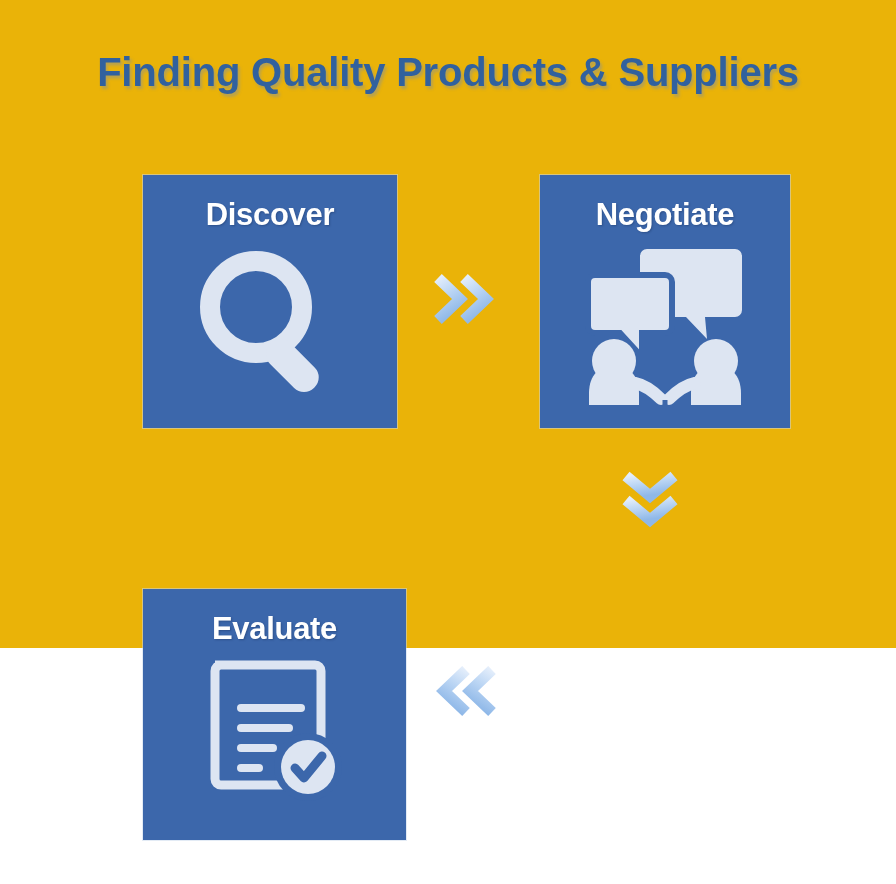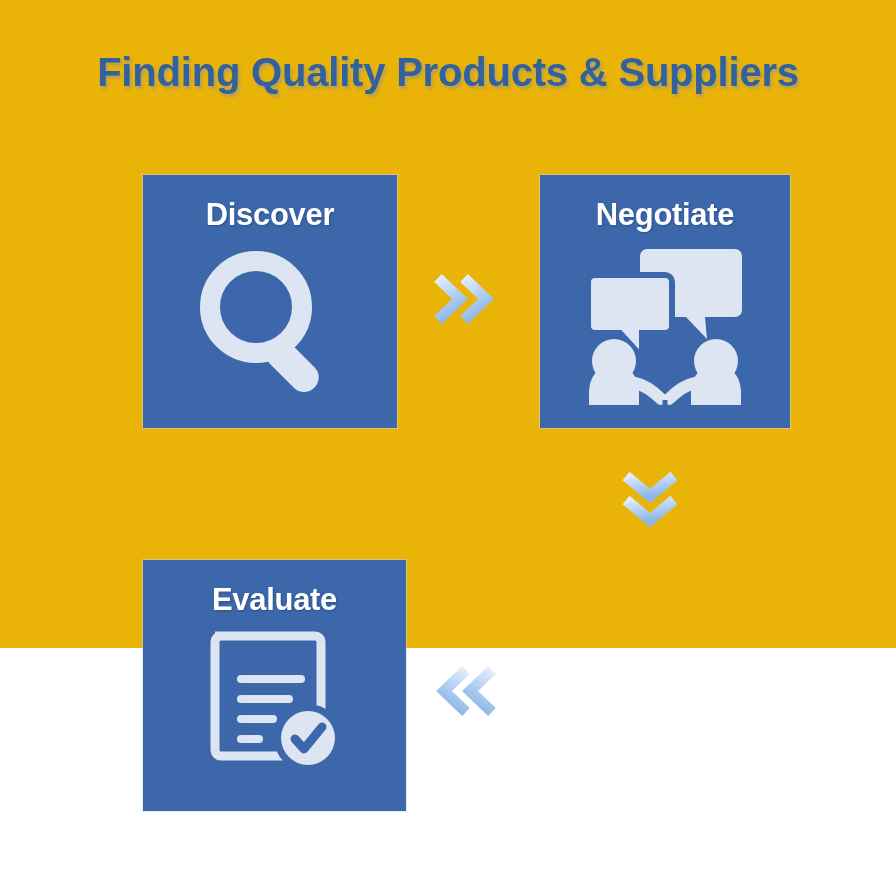--- a/index.html
+++ b/index.html
@@ -59,21 +59,21 @@
   }
   .card-icon {
     position: absolute;
     left: 50%;
     transform: translateX(-50%);
     top: 68px;
   }
 
   #card-discover  { left: 143px; top: 175px; width: 254px; height: 253px; }
   #card-negotiate { left: 524px; top: 175px; width: 250px; height: 253px; margin-left: 16px; }
-  #card-evaluate  { left: 143px; top: 560px; width: 263px; height: 251px; }
+  #card-evaluate  { left: 143px; top: 589px; width: 263px; height: 251px; }
   #card-select    { left: 525px; top: 561px; width: 265px; height: 251px; }
 
   
   .connector {
     position: absolute;
   }
   #conn-right { left: 432px; top: 268px; width: 62px; height: 62px; }
   #conn-down  { left: 618px; top: 468px; width: 64px; height: 64px; }
   #conn-left  { left: 436px; top: 660px; width: 62px; height: 62px; }
 

